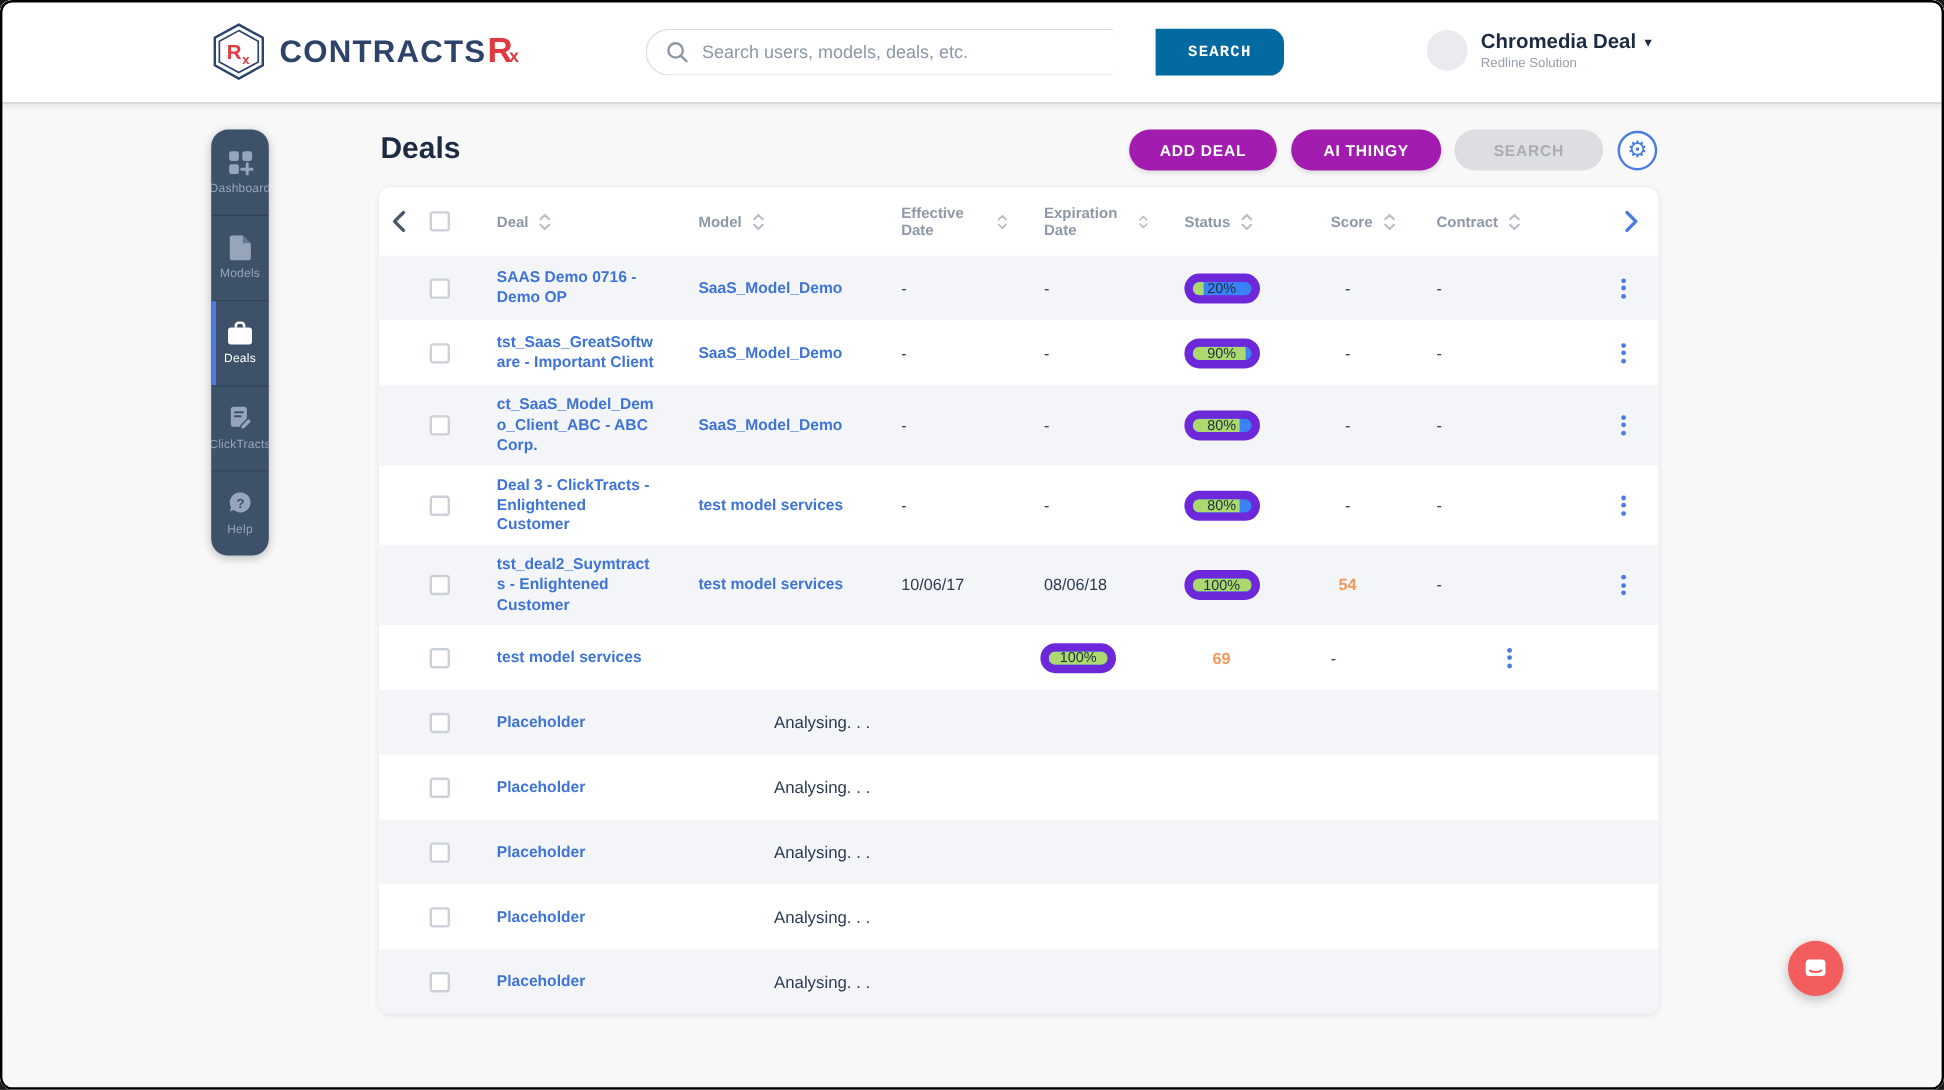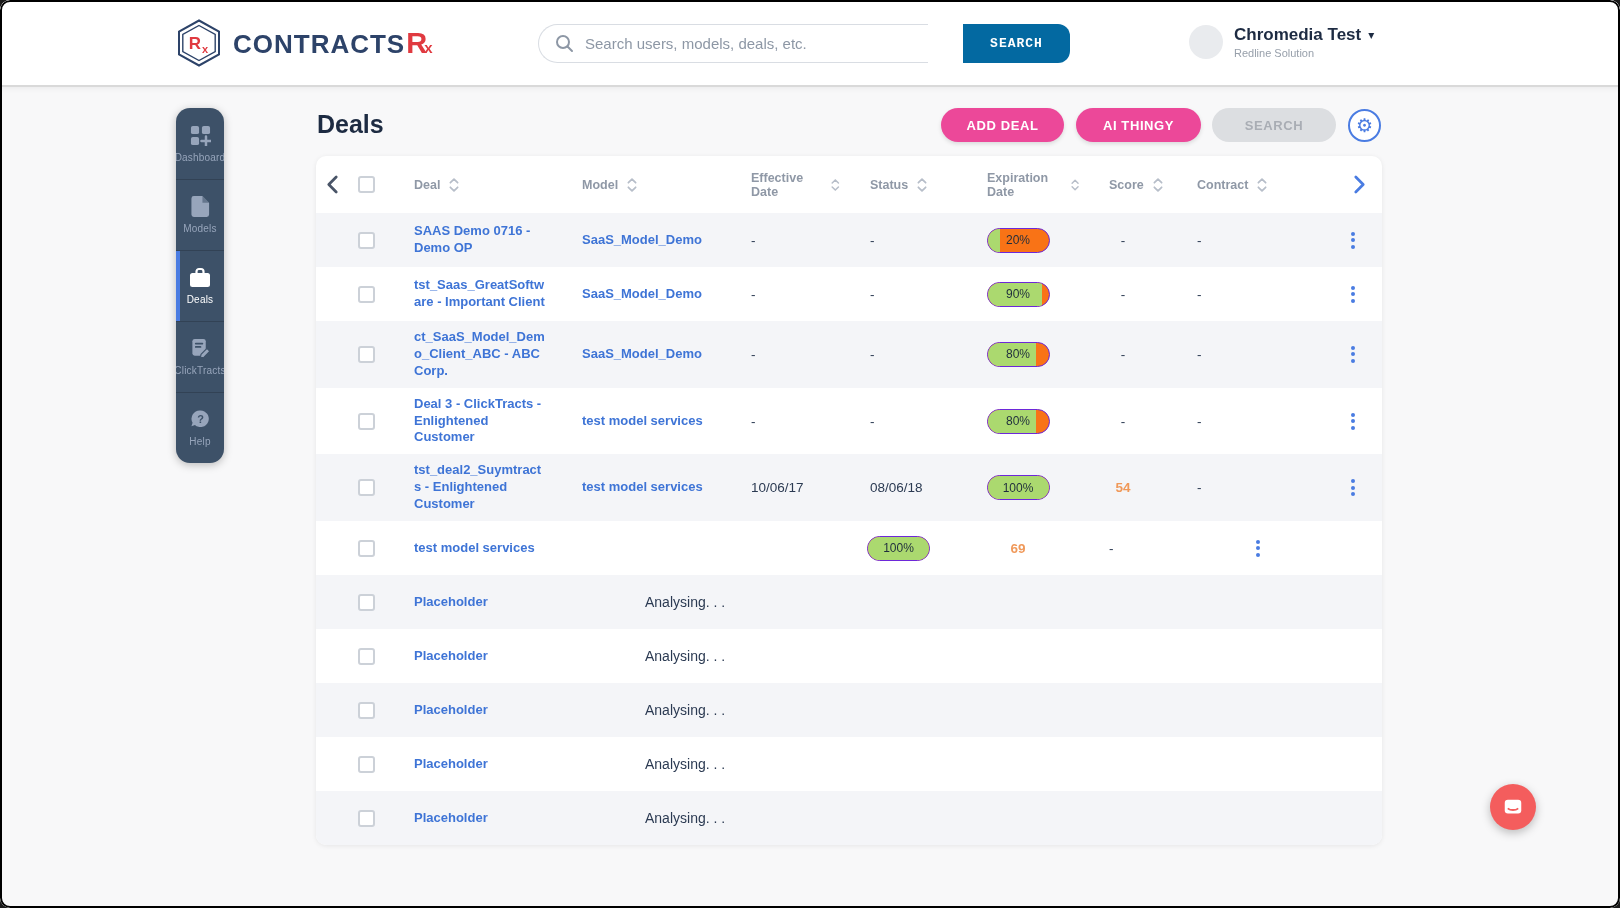--- a/index.html
+++ b/index.html
@@ -46,21 +46,21 @@
   .side-item + .side-item { border-top:1px solid rgba(0,0,0,0.18); }
   .side-item .side-label { font-size:10px; letter-spacing:0.2px; }
   .side-item.active { color:#fff; }
   .side-item.active::before { content:""; position:absolute; left:0; top:0; bottom:0; width:4px; background:#4a7ce2; }
 
   
   .page-title { position:absolute; left:317px; top:110px; font-size:25px; font-weight:800; color:#1d2b42; }
   .btn { position:absolute; top:108px; height:34px; border:none; border-radius:17px;
          font-size:13px; font-weight:700; letter-spacing:0.6px; cursor:pointer;
          font-family:"Liberation Sans",sans-serif; box-shadow:0 2px 4px rgba(0,0,0,0.12); }
-  .btn-blue { background:#ec4899; color:#fff; }
+  .btn-blue { background:#a21caf; color:#fff; }
   .btn-add { left:941px; width:123px; }
   .btn-ai { left:1076px; width:125px; }
   .btn-export { left:1212px; width:124px; background:#dcdee1; color:#a9adb4; box-shadow:none; cursor:default; }
   .gear-btn { position:absolute; left:1348px; top:109px; width:33px; height:33px; border-radius:50%;
               background:#fff; border:2px solid #4a7ce2; color:#4a7ce2; display:flex; align-items:center;
               justify-content:center; font-size:19px; line-height:1; cursor:pointer; }
 
   
   .card { position:absolute; left:316px; top:156px; width:1066px; background:#fff;
           border-radius:10px; overflow:hidden; box-shadow:0 1px 5px rgba(0,0,0,0.08); }
@@ -73,22 +73,22 @@
   .checkbox { width:17px; height:17px; border:2px solid #ccd1d8; border-radius:3px; background:#fff; cursor:pointer; }
   .row { min-height:54px; padding:8px 0; }
   .row-odd { background:#f4f5f8; }
   .row-even { background:#fff; }
   .deal-cell { padding-left:30px; padding-right:6px; }
   .deal-cell a, .model-cell a { color:#3e74d6; font-size:13px; font-weight:700; line-height:1.3;
           text-decoration:none; overflow-wrap:anywhere; cursor:pointer; }
   .model-cell { padding-left:30px; padding-right:6px; }
   .date-cell { padding-left:30px; font-size:13.5px; color:#2b3a52; }
   .status-cell { justify-content:center; }
-  .status-pill { position:relative; width:63px; height:25px; border:1px solid #6d28d9; border-radius:13px;
-                 background:#f97316; overflow:hidden; display:flex; align-items:center; justify-content:center; }
+  .status-pill { position:relative; width:63px; height:25px; border:7px solid #6d28d9; border-radius:13px;
+                 background:#3b82f6; overflow:hidden; display:flex; align-items:center; justify-content:center; }
   .status-fill { position:absolute; left:0; top:0; bottom:0; background:#abd96f; }
   .status-label { position:relative; z-index:1; font-size:12px; color:#1f2d3d; }
   .score-cell { justify-content:center; font-size:13.5px; color:#2b3a52; }
   .score-cell .has-score { color:#f0995a; font-weight:600; }
   .contract-cell { padding-left:30px; font-size:13.5px; color:#2b3a52; }
   .actions-cell { justify-content:flex-end; padding-right:24px; }
   .kebab { display:flex; flex-direction:column; gap:2.5px; cursor:pointer; padding:3px; }
   .kebab i { width:4px; height:4px; border-radius:50%; background:#4a7ce2; }
   .analysing-cell { padding-left:93px; font-size:14px; color:#2b3a52; white-space:nowrap; overflow:visible; }
 
@@ -126,21 +126,21 @@
         </svg>
         <input class="search-input" type="text" placeholder="Search users, models, deals, etc." style="">
       </span>
       <button class="search-btn">SEARCH</button>
     </div>
 
     <div class="user-menu">
       <span class="avatar"></span>
       <span>
         <span class="user-name-row">
-          <span class="user-name">Chromedia Test</span>
+          <span class="user-name">Chromedia Deal</span>
           <span class="user-caret">▾</span>
         </span>
         <div class="user-org">Redline Solution</div>
       </span>
     </div>
   </div>
 
   <nav class="sidebar">
 
     <div class="side-item">
@@ -221,28 +221,28 @@
     </svg>
   </div>
         <div class="cell th">
     <span>Effective Date</span>
     <svg width="10" height="16" viewBox="0 0 11 17">
       <path d="M1.5 6l4-4 4 4" stroke="#b7bec9" stroke-width="1.9" fill="none" stroke-linecap="round" stroke-linejoin="round"></path>
       <path d="M1.5 11l4 4 4-4" stroke="#b7bec9" stroke-width="1.9" fill="none" stroke-linecap="round" stroke-linejoin="round"></path>
     </svg>
   </div>
         <div class="cell th">
+    <span>Expiration Date</span>
+    <svg width="10" height="16" viewBox="0 0 11 17">
+      <path d="M1.5 6l4-4 4 4" stroke="#b7bec9" stroke-width="1.9" fill="none" stroke-linecap="round" stroke-linejoin="round"></path>
+      <path d="M1.5 11l4 4 4-4" stroke="#b7bec9" stroke-width="1.9" fill="none" stroke-linecap="round" stroke-linejoin="round"></path>
+    </svg>
+  </div>
+        <div class="cell th">
     <span>Status</span>
-    <svg width="10" height="16" viewBox="0 0 11 17">
-      <path d="M1.5 6l4-4 4 4" stroke="#b7bec9" stroke-width="1.9" fill="none" stroke-linecap="round" stroke-linejoin="round"></path>
-      <path d="M1.5 11l4 4 4-4" stroke="#b7bec9" stroke-width="1.9" fill="none" stroke-linecap="round" stroke-linejoin="round"></path>
-    </svg>
-  </div>
-        <div class="cell th">
-    <span>Expiration Date</span>
     <svg width="10" height="16" viewBox="0 0 11 17">
       <path d="M1.5 6l4-4 4 4" stroke="#b7bec9" stroke-width="1.9" fill="none" stroke-linecap="round" stroke-linejoin="round"></path>
       <path d="M1.5 11l4 4 4-4" stroke="#b7bec9" stroke-width="1.9" fill="none" stroke-linecap="round" stroke-linejoin="round"></path>
     </svg>
   </div>
         <div class="cell th">
     <span>Score</span>
     <svg width="10" height="16" viewBox="0 0 11 17">
       <path d="M1.5 6l4-4 4 4" stroke="#b7bec9" stroke-width="1.9" fill="none" stroke-linecap="round" stroke-linejoin="round"></path>
       <path d="M1.5 11l4 4 4-4" stroke="#b7bec9" stroke-width="1.9" fill="none" stroke-linecap="round" stroke-linejoin="round"></path>

